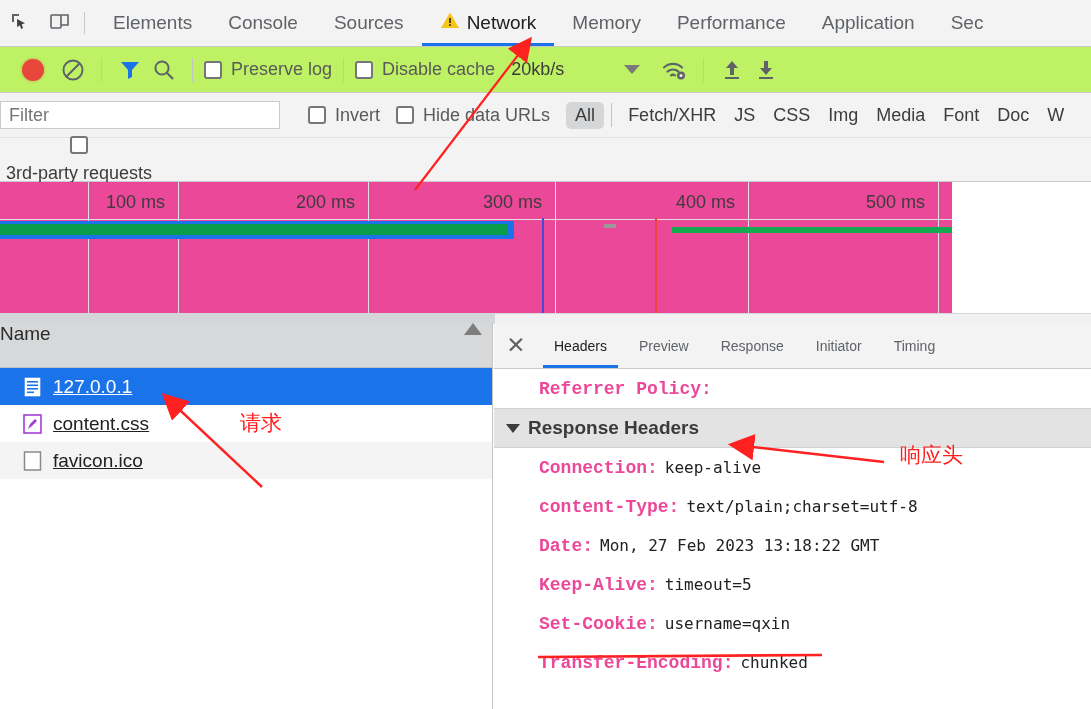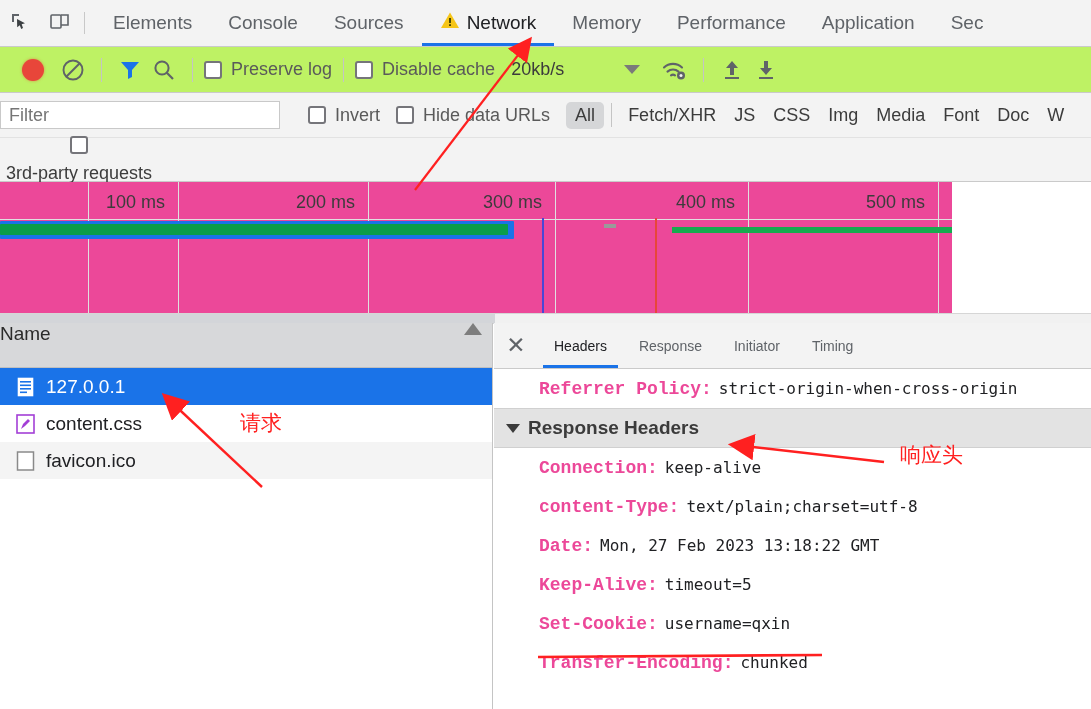--- a/index.html
+++ b/index.html
@@ -153,21 +153,21 @@
     display: flex; align-items: flex-start; padding: 0 10px 0 0;
     font-size: 19px; color: #2b2b2b;
   }
   .sort-arrow {
     margin-left: auto; width: 0; height: 0;
     border-left: 9px solid transparent; border-right: 9px solid transparent;
     border-bottom: 12px solid #7d7d7d;
   }
   .req-row {
     height: 37px; display: flex; align-items: center; gap: 11px;
-    padding-left: 16px; font-size: 19px; color: #202124;
+    padding-left: 23px; font-size: 19px; color: #202124; text-decoration: underline;
   }
   .req-row.sel { background: #1a73e8; color: #fff; }
   .req-row.alt { background: #f4f4f4; }
   .ico-doc, .ico-css, .ico-blank {
     width: 19px; height: 22px; flex: none; position: relative;
   }
 
   
   .detail {
     position: absolute; left: 494px; top: 323px;
@@ -433,28 +433,28 @@
         </svg>
       </span>
       <span>favicon.ico</span>
     </div>
   </div>
 
   <div class="detail">
     <div class="det-tabs">
       <span class="x-btn">✕</span>
       <span class="dtab active">Headers</span>
+      <span class="dtab">Preview</span>
       <span class="dtab">Response</span>
       <span class="dtab">Initiator</span>
       <span class="dtab">Timing</span>
     </div>
 
     <div class="hdr-line">
       <span class="hdr-key">Referrer Policy:</span>
-      <span class="hdr-val">strict-origin-when-cross-origin</span>
     </div>
 
     <div class="sec-head">
       <span class="tri-dn"></span>
       <span>Response Headers</span>
     </div>
 
     <div class="hdr-line">
       <span class="hdr-key">Connection:</span>
       <span class="hdr-val">keep-alive</span>

